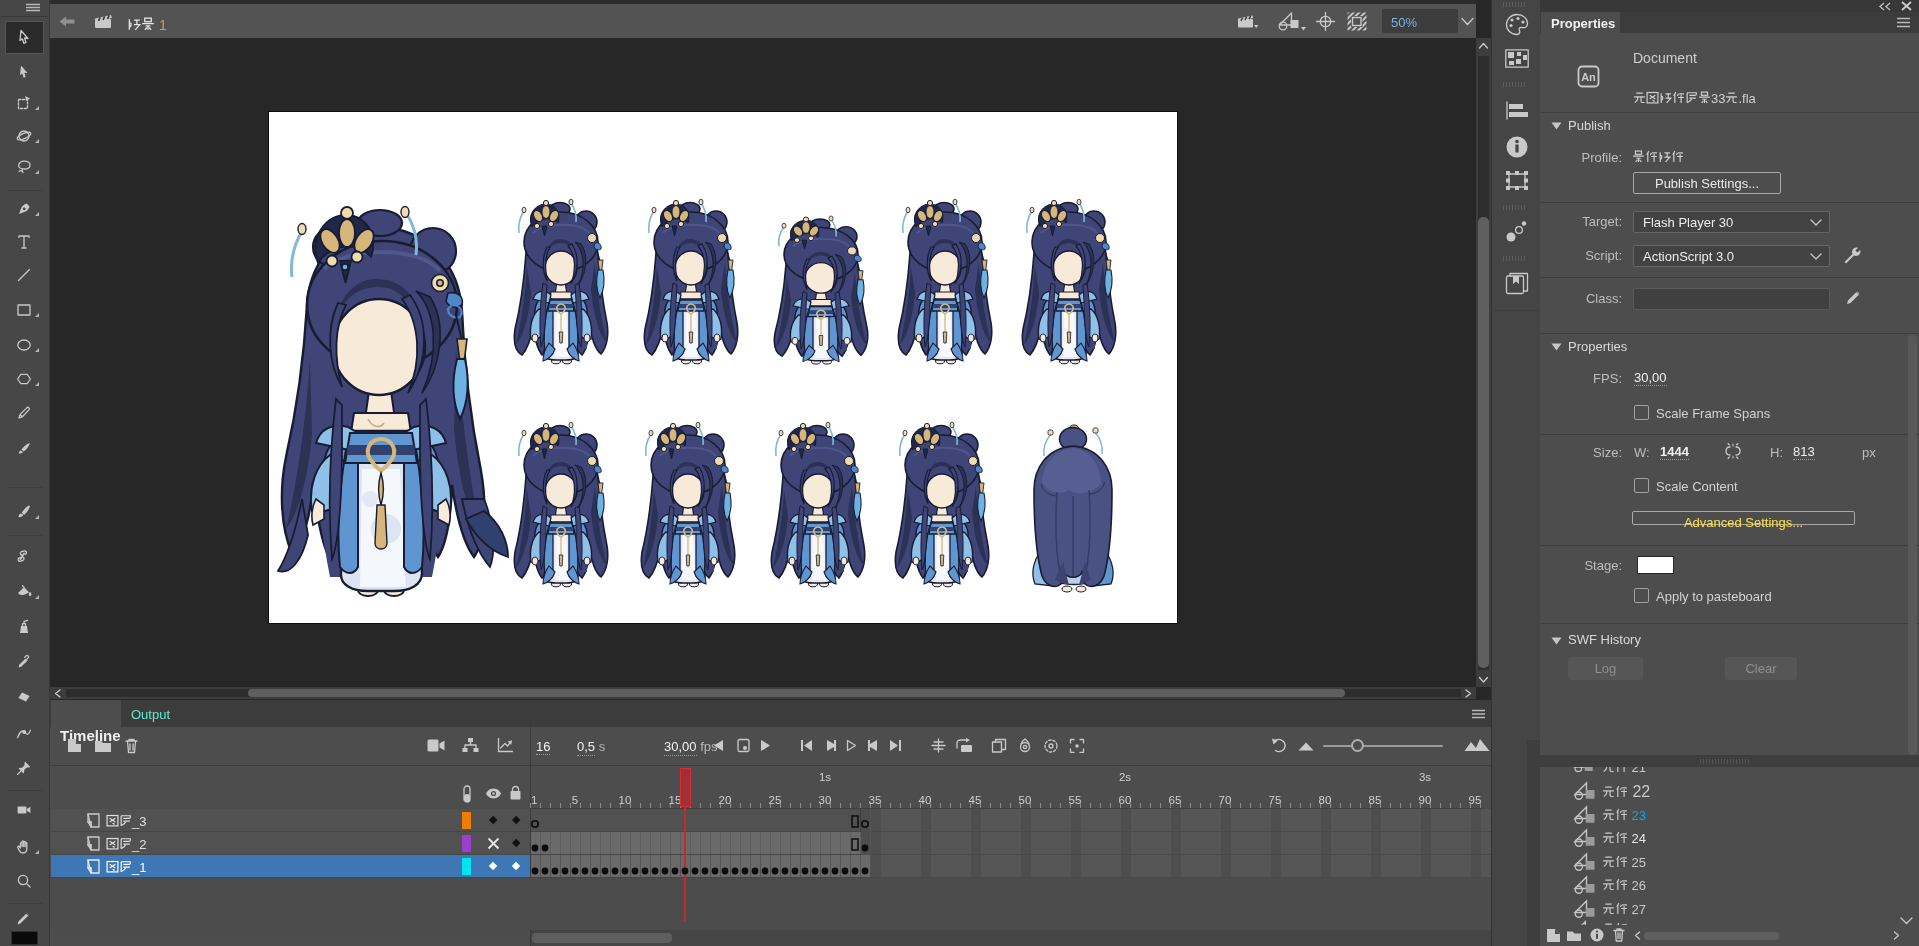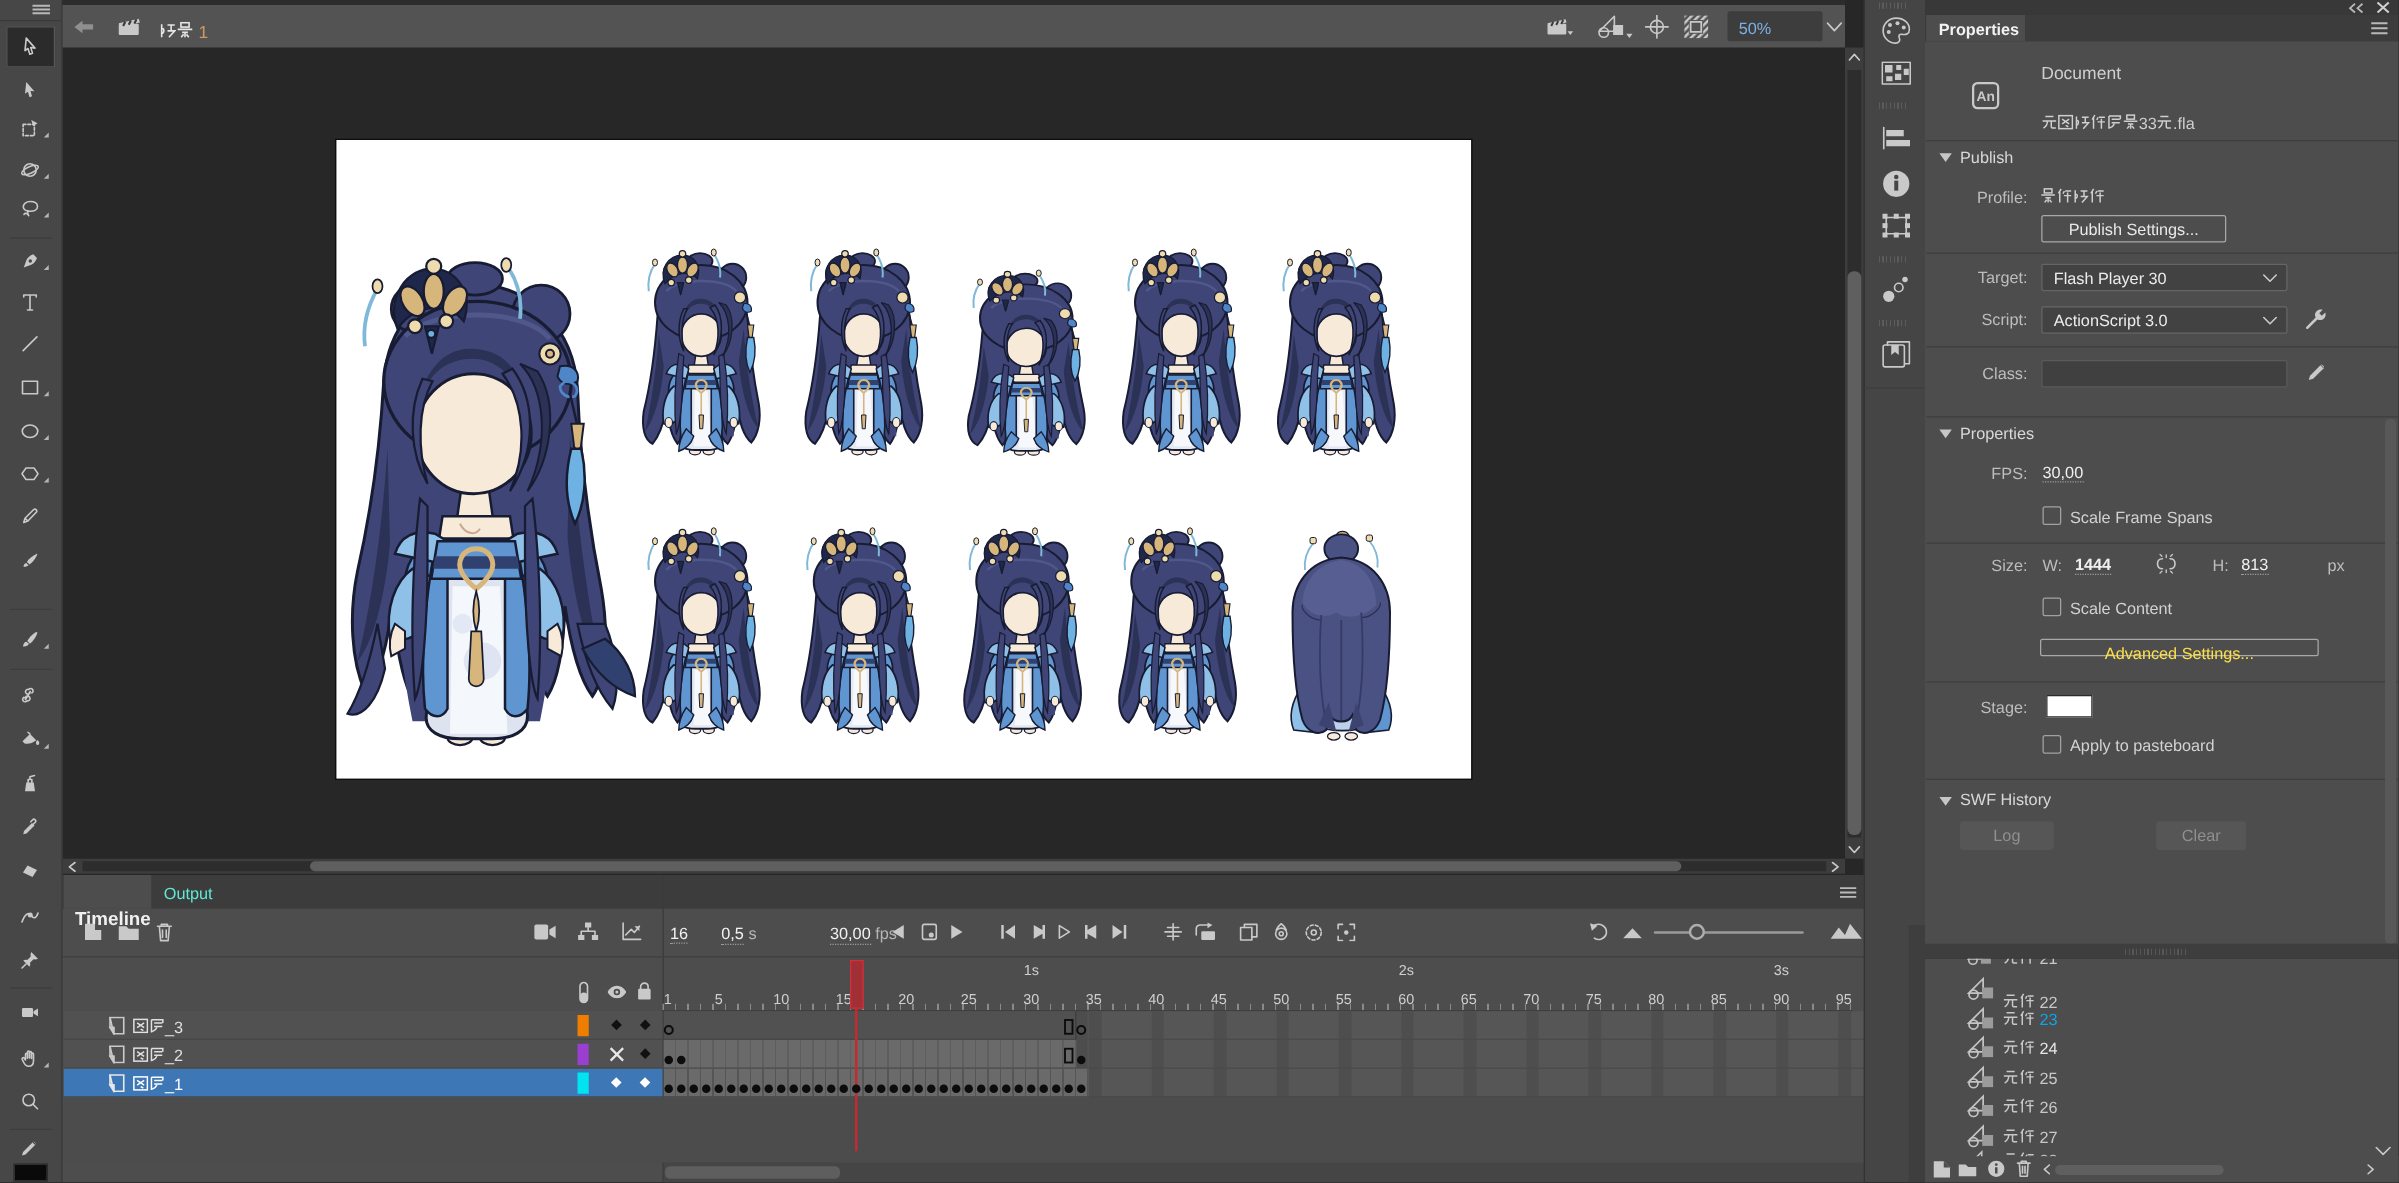--- a/index.html
+++ b/index.html
@@ -832,21 +832,21 @@
         <use href="#g5"></use>
       </svg><svg width="13" height="13" viewBox="0 0 12 12" style="vertical-align:-1px;color:#c8c8c8;position:relative;top:0px">
         <use href="#g6"></use>
       </svg><span style="color:#c8c8c8;font-size:13px"> 21</span></div>
   </div>
 <svg style="position:absolute;left:1573px;top:780px;" width="22" height="20" viewBox="0 0 22 20">
     <path d="M2 14.5 L13.5 3 L13.5 14.5 Z" fill="none" stroke="#c3c3c3" stroke-width="1.4"></path>
     <circle cx="5.8" cy="15.6" r="3.6" fill="none" stroke="#c3c3c3" stroke-width="1.4"></circle>
     <rect x="12.8" y="10" width="8.7" height="8.7" fill="#9b9b9b"></rect>
   </svg>
-<div style="position:absolute;left:1602px;top:784px;font-size:13px;color:#c8c8c8;font-weight:400;white-space:nowrap;line-height:1;margin-top:10px;"><svg width="13" height="13" viewBox="0 0 12 12" style="vertical-align:-1px;color:#c8c8c8;position:relative;top:0px">
+<div style="position:absolute;left:1602px;top:784px;font-size:16px;color:#c8c8c8;font-weight:400;white-space:nowrap;line-height:1;"><svg width="13" height="13" viewBox="0 0 12 12" style="vertical-align:-1px;color:#c8c8c8;position:relative;top:0px">
       <use href="#g5"></use>
     </svg><svg width="13" height="13" viewBox="0 0 12 12" style="vertical-align:-1px;color:#c8c8c8;position:relative;top:0px">
       <use href="#g6"></use>
     </svg><span style="color:#c8c8c8"> 22</span></div>
 <svg style="position:absolute;left:1573px;top:803.5px;" width="22" height="20" viewBox="0 0 22 20">
     <path d="M2 14.5 L13.5 3 L13.5 14.5 Z" fill="none" stroke="#c3c3c3" stroke-width="1.4"></path>
     <circle cx="5.8" cy="15.6" r="3.6" fill="none" stroke="#c3c3c3" stroke-width="1.4"></circle>
     <rect x="12.8" y="10" width="8.7" height="8.7" fill="#9b9b9b"></rect>
   </svg>
 <div style="position:absolute;left:1602px;top:807.5px;font-size:13px;color:#c8c8c8;font-weight:400;white-space:nowrap;line-height:1;"><svg width="13" height="13" viewBox="0 0 12 12" style="vertical-align:-1px;color:#c8c8c8;position:relative;top:0px">

